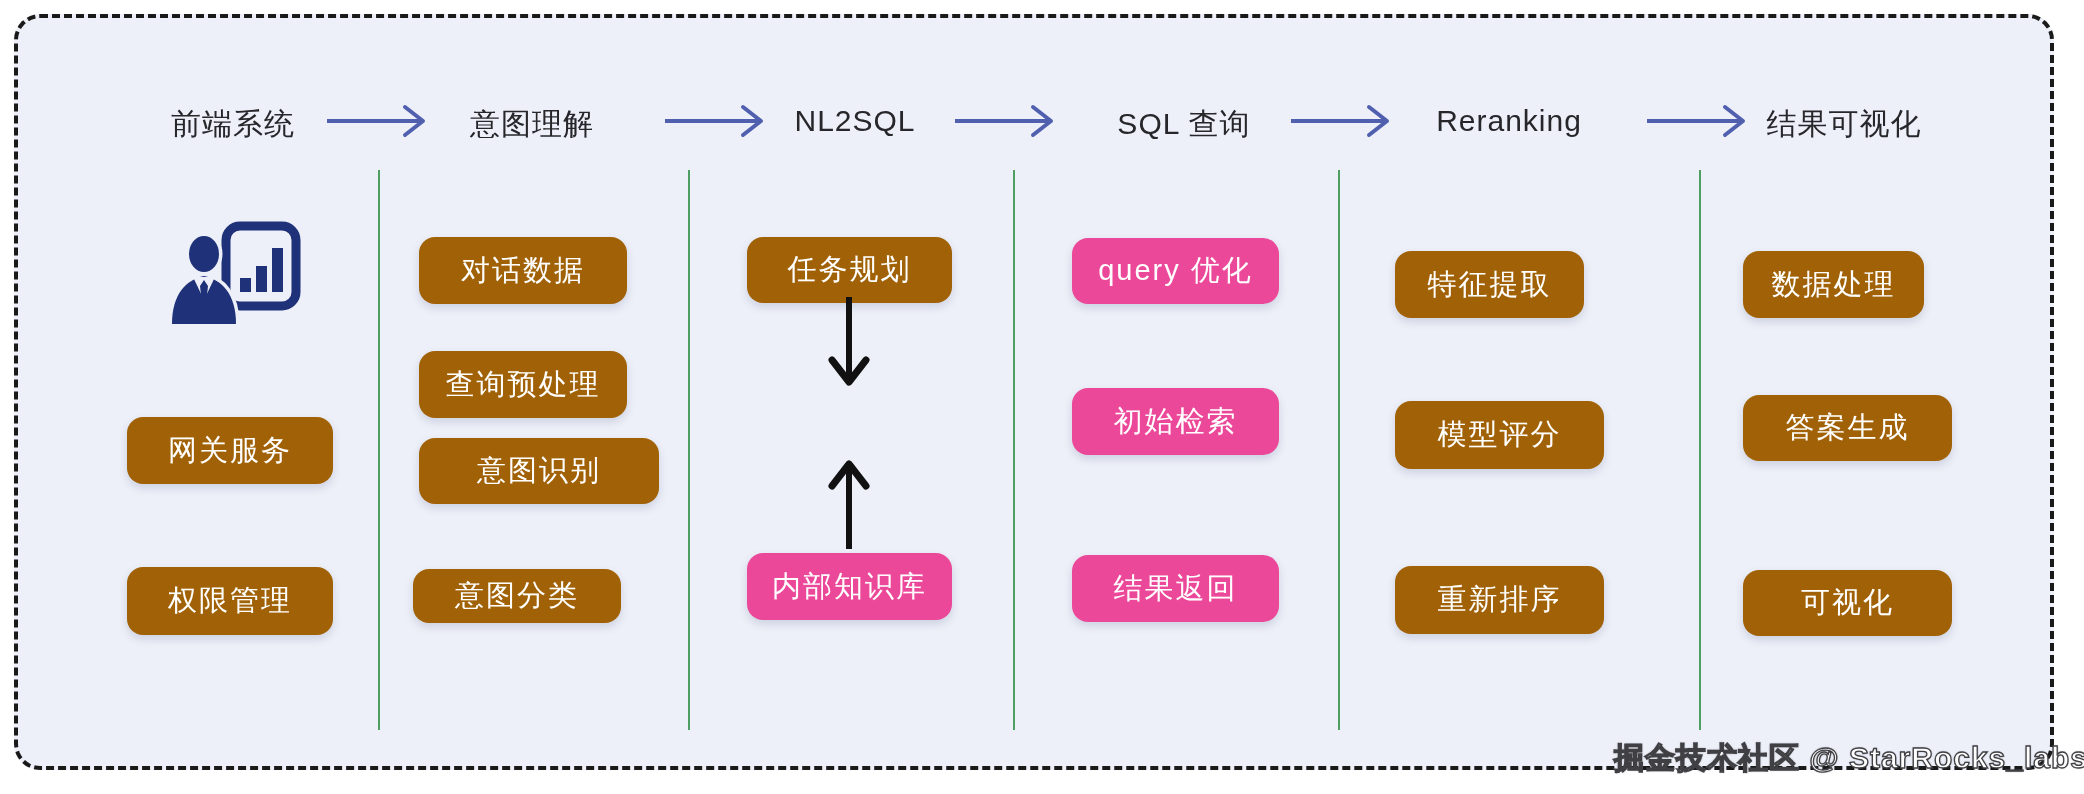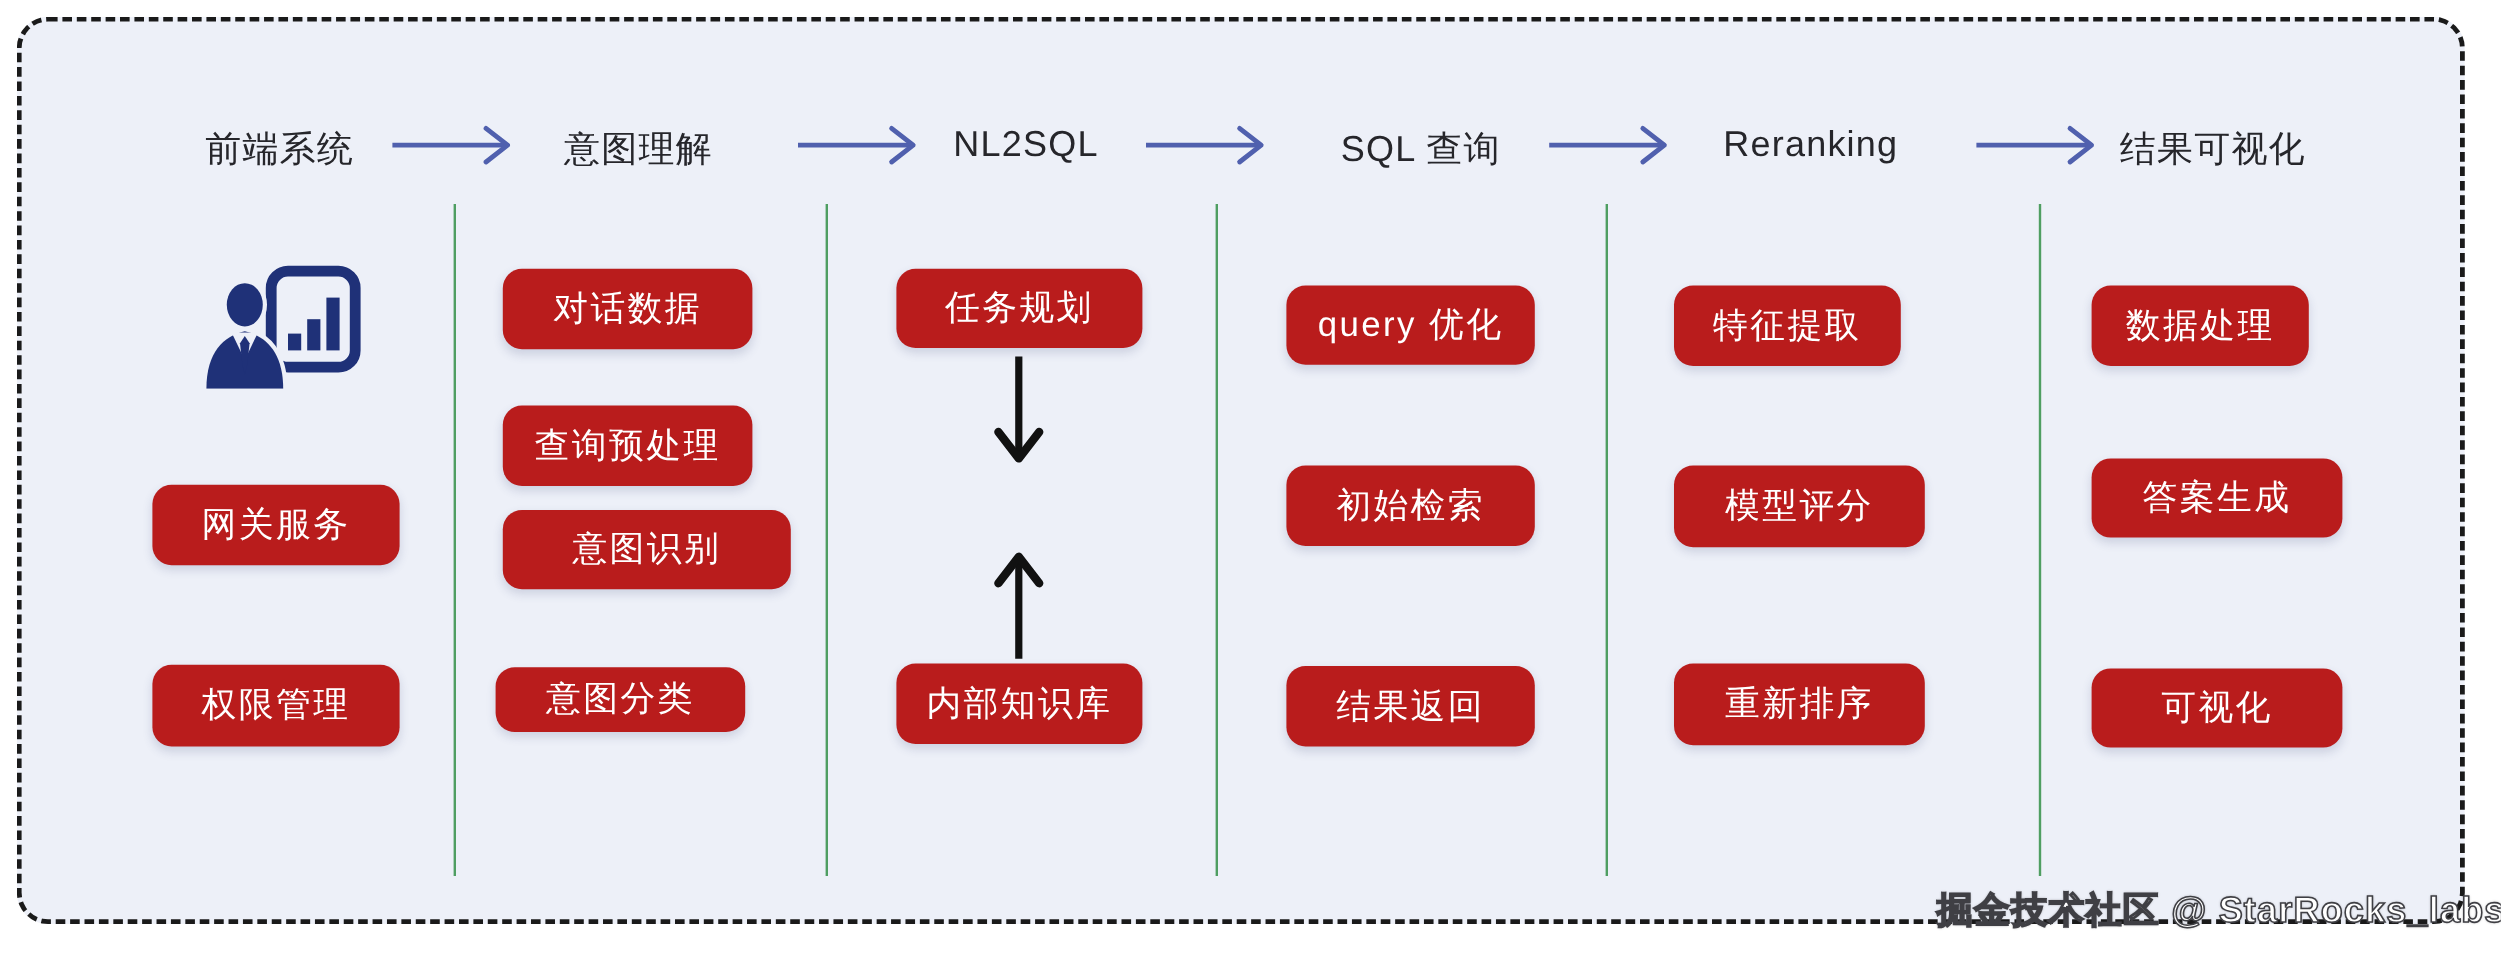--- a/index.html
+++ b/index.html
@@ -6,22 +6,22 @@
   .stage-wrap{position:relative;width:2084px;height:794px;font-family:"Liberation Sans","DejaVu Sans",sans-serif;}
   .frame{position:absolute;left:14px;top:14px;width:2040px;height:756px;box-sizing:border-box;
          border:4px dashed #1a1a1a;border-radius:26px;background:#edf0f8;}
   .hdr{position:absolute;transform:translateX(-50%);top:104px;font-size:30px;font-weight:500;
        color:#26262b;white-space:nowrap;letter-spacing:1px;}
   .harrow{position:absolute;top:103px;width:106px;height:36px;}
   .vline{position:absolute;top:170px;width:2px;height:560px;background:#4f9e62;}
   .node{position:absolute;box-sizing:border-box;border-radius:16px;display:flex;align-items:center;justify-content:center;
         color:#ffffff;font-size:29px;letter-spacing:2px;white-space:nowrap;
         box-shadow:0 4px 8px rgba(60,70,120,0.18);}
-  .blue{background:#b91c1c;}
-  .red{background:#b91c1c;}
+  .blue{background:#a16207;margin-top:13px;}
+  .red{background:#ec4899;}
   .varrow{position:absolute;width:44px;height:92px;}
   .watermark{position:absolute;right:-4px;top:738px;font-size:30px;font-weight:bold;color:#ffffff;
              -webkit-text-stroke:1.3px #3f3f44;text-shadow:0 0 2px rgba(60,60,65,0.8);
              white-space:nowrap;letter-spacing:1px;}
 </style>
 </head>
 <body>
 
 <div class="stage-wrap">
   <div class="frame"></div>

